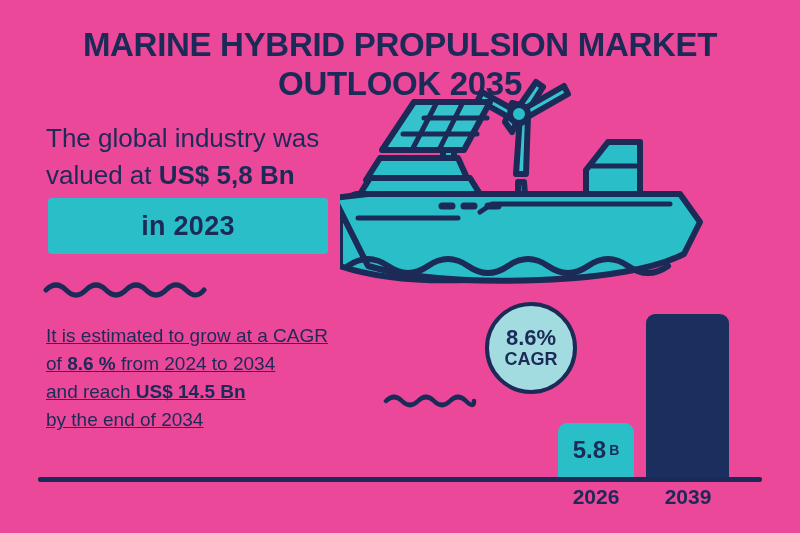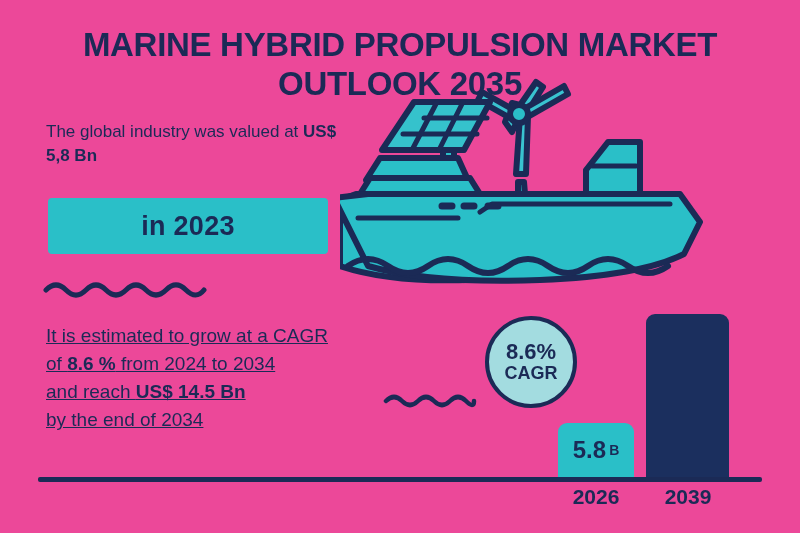--- a/index.html
+++ b/index.html
@@ -26,21 +26,21 @@
     line-height:1.18;
     letter-spacing:-0.3px;
   }
   #title .l2 { display:block; }
 
   
   #lead-text {
     position:absolute;
     left:46px; top:120px; width:300px;
     color:#1B2A56;
-    font-size:17px;
+    font-size:26px;
     line-height:1.42;
   }
   #lead-text .strong { font-weight:bold; }
 
   
   #year-pill {
     position:absolute;
     left:48px; top:198px;
     width:280px; height:56px;
     background:#2ABFC8;
@@ -197,21 +197,21 @@
       <path d="M140 142 L152 134 L330 134" stroke="#1B2A56" stroke-width="5" fill="none"></path>
 
       <path d="M102 136 L112 136 M124 136 L134 136 L134 136 M148 136 L158 136" stroke="#1B2A56" stroke-width="7" fill="none"></path>
 
       <path d="M8 196 Q28 182 48 196 T88 196 T128 196 T168 196 T208 196 T248 196 T288 196 T328 196" fill="none" stroke="#1B2A56" stroke-width="6"></path>
     </g>
   </svg>
 
   <div id="chart">
 
-    <div id="cagr-bubble" style="top:21px; left:485px;">
+    <div id="cagr-bubble" style="top:7px; left:485px;">
       <span class="pct">8.6%</span>
       <span class="lbl">CAGR</span>
     </div>
 
     <div class="bar" id="bar-2023">
       <span class="bar-value">5.8</span>
       <span class="bar-unit">B</span>
     </div>
     <div class="bar" id="bar-2034"></div>
 

